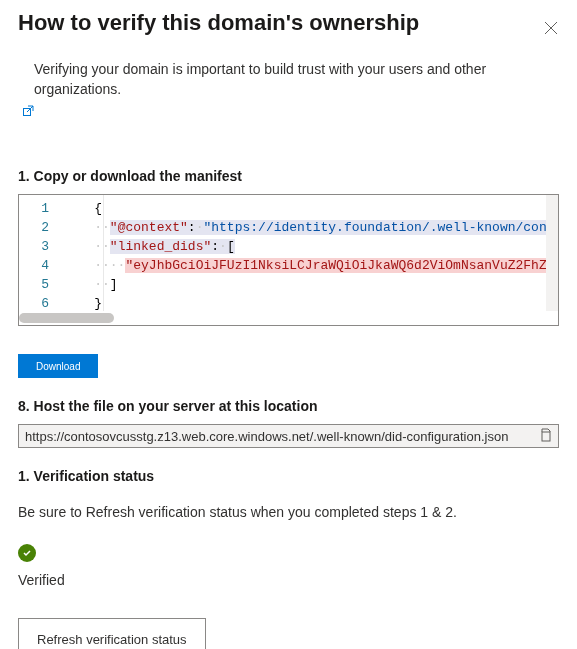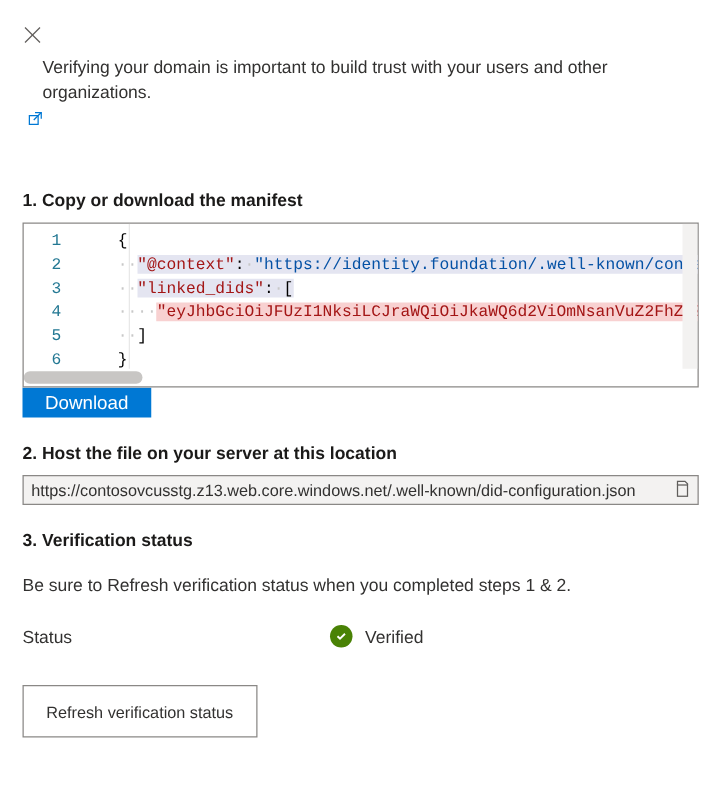--- a/index.html
+++ b/index.html
@@ -85,46 +85,46 @@
     left: 0; right: 0; bottom: 0;
     height: 14px;
   }
   .scroll-h-thumb {
     position: absolute;
     left: 0; width: 95px; top: 2px; bottom: 2px;
     background: #c8c6c4;
     border-radius: 5px;
   }
   .btn-primary {
-    margin-top: 0;
+    margin-top: 28px;
     background: #0078d4;
     color: #fff;
     border: none;
     height: 24px;
     padding: 0 18px;
-    font-size: 15px;
+    font-size: 10px;
     cursor: pointer;
   }
   .url-box {
     display: flex;
     align-items: center;
     border: 1px solid #8a8886;
     background: #f3f2f1;
     height: 24px;
     padding: 0 6px;
   }
   .url-box .url-text { flex: 1; font-size: 13px; color: #323130; }
   .url-box .copy-icon { color: #605e5c; cursor: pointer; }
   .desc { margin: 20px 0 24px 0; }
   .status-row {
     display: flex;
     align-items: center;
   }
   .status-label { width: 246px; font-size: 14px; }
-  .status-val { display: flex; align-items: center; gap: 10px; }
+  .status-val { display: flex; gap: 10px; flex-direction: column; }
   .check {
     width: 18px; height: 18px; border-radius: 50%;
     background: #498205;
     display: inline-flex; align-items: center; justify-content: center;
   }
   .btn-secondary {
     margin-top: 30px;
     background: #fff;
     border: 1px solid #8a8886;
     height: 42px;
@@ -133,20 +133,21 @@
     cursor: pointer;
     color: #323130;
   }
 </style>
 </head>
 <body>
 
 
 
 <div class="header">
+  <h1>How to verify this domain's ownership</h1>
   <span class="close">
     <svg viewBox="0 0 16 16" width="16" height="16" stroke="currentColor" stroke-width="1" fill="none">
       <line x1="2" y1="2" x2="14" y2="14"></line>
         <line x1="14" y1="2" x2="2" y2="14"></line>
     </svg>
   </span>
 </div>
 
 <div class="intro">Verifying your domain is important to build trust with your users and other organizations.</div>
 <span class="link">
@@ -170,35 +171,34 @@
   <div class="code-line"><span class="gutter">5</span><span>    </span><span class="dots">··</span><span class="punct">]</span></div>
   <div class="code-line"><span class="gutter">6</span><span>    </span><span class="punct">}</span></div>
   <div class="scroll-track"></div>
   <div class="scroll-h">
       <div class="scroll-h-thumb"></div>
     </div>
 </div>
 
 <button class="btn-primary">Download</button>
 
-<div class="section-h">2. Host the file on your server at this location</div>
+<div class="section-h">8. Host the file on your server at this location</div>
 <div class="url-box">
   <span class="url-text">https://contosovcusstg.z13.web.core.windows.net/.well-known/did-configuration.json</span>
   <span class="copy-icon">
     <svg width="14" height="14" viewBox="0 0 14 14" fill="none" stroke="currentColor" stroke-width="1">
       <rect x="4" y="4" width="8" height="9"></rect>
       <polyline points="4,4 4,1 10,1 12,3 12,4"></polyline>
     </svg>
   </span>
 </div>
 
-<div class="section-h">3. Verification status</div>
+<div class="section-h">1. Verification status</div>
 <div class="desc">Be sure to Refresh verification status when you completed steps 1 &amp; 2.</div>
 <div class="status-row">
-  <span class="status-label">Status</span>
   <span class="status-val">
     <span class="check">
       <svg width="10" height="10" viewBox="0 0 10 10" fill="none" stroke="#fff" stroke-width="1.5">
         <polyline points="2,5 4,7 8,3"></polyline>
       </svg>
     </span>
     <span>Verified</span>
   </span>
 </div>
 <button class="btn-secondary">Refresh verification status</button>

